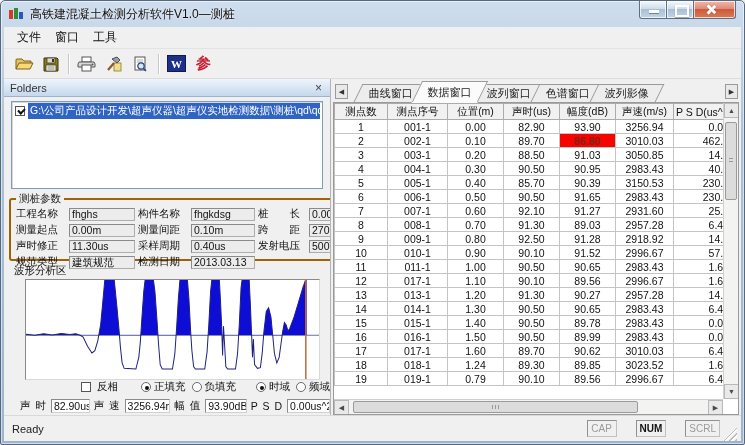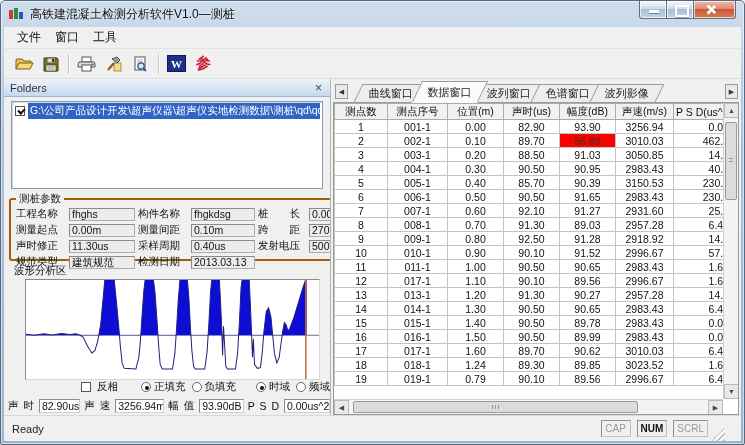--- a/index.html
+++ b/index.html
@@ -56,21 +56,21 @@
   .wave-label{font-size:10.5px;color:#111;margin:3px 0 1px 10px;flex:0 0 auto;}
   .wave-box{flex:0 0 auto;height:101px;margin:0 10px 0 21px;background:#fff;
     border:1px solid #8a8a8a;border-right-color:#d9d9d9;border-bottom-color:#d9d9d9;overflow:hidden;position:relative;}
   .wave-box svg{position:absolute;inset:0;width:100%;height:100%;}
   
   .wave-controls{flex:0 0 auto;height:17px;display:flex;align-items:flex-start;padding-left:76px;gap:6px;font-size:10.5px;color:#111;}
   .ctl{display:flex;align-items:center;gap:3px;white-space:nowrap;}
   .radio{width:10px;height:10px;border-radius:50%;border:1px solid #6b6b6b;background:#fff;position:relative;flex:0 0 auto;}
   .radio.on::after{content:"";position:absolute;left:2.5px;top:2.5px;width:4px;height:4px;border-radius:50%;background:#111;}
   .gap1{width:14px;} .gap2{width:10px;}
-  .readouts{flex:0 0 auto;height:17px;display:flex;align-items:center;padding-left:4px;gap:4px;font-size:10.5px;color:#111;}
+  .readouts{flex:0 0 auto;height:17px;display:flex;align-items:center;padding-left:16px;gap:4px;font-size:10.5px;color:#111;}
   .ro-label{white-space:nowrap;letter-spacing:1px;}
   .ro-value{background:#fff;border:1px solid #8a8a8a;border-right-color:#d0d0d0;border-bottom-color:#d0d0d0;height:14px;line-height:12px;font-size:10.5px;padding:0 2px;white-space:nowrap;overflow:hidden;}
   .clipped-strip{flex:0 0 auto;height:7px;overflow:hidden;font-size:9px;color:#555;padding-left:8px;text-decoration:line-through;}
   
   .right-panel{flex:1 1 auto;display:flex;flex-direction:column;overflow:hidden;background:#f0f0f0;padding:2px 2px 0 2px;}
   .tabstrip{height:22px;flex:0 0 auto;display:flex;align-items:flex-end;border-bottom:1px solid #9a9a9a;padding-left:2px;position:relative;}
   .tab-scroll{width:13px;height:15px;border:1px solid #9a9a9a;background:#e9e9e9;font-size:7px;color:#333;display:flex;align-items:center;justify-content:center;margin-bottom:3px;}
   .tab-scroll.right{margin-left:auto;margin-right:1px;}
   .tabs{display:flex;align-items:flex-end;margin-left:10px;}
   .tab{height:18px;padding:0 10px;margin-right:-7px;border:1px solid #9a9a9a;border-bottom:none;background:#ededed;
@@ -88,23 +88,23 @@
   .hscroll{position:absolute;left:0;right:15px;bottom:0;height:15px;background:#f3f3f1;border-top:1px solid #d0d0d0;display:flex;}
   .sb-btn{width:15px;height:15px;flex:0 0 auto;background:#e9e9e9;border:1px solid #b9b9b9;color:#4a4a4a;font-size:7px;display:flex;align-items:center;justify-content:center;}
   .sb-thumb-v{margin:4px 1px;height:78px;background:#dcdcdc;border:1px solid #9a9a9a;border-radius:2px;position:relative;}
   .sb-thumb-v::after{content:"";position:absolute;left:3px;right:3px;top:50%;height:6px;margin-top:-3px;
     background:repeating-linear-gradient(#9a9a9a 0 1px,transparent 1px 3px);}
   .sb-thumb-h{margin:1px 4px;width:285px;background:#dcdcdc;border:1px solid #9a9a9a;border-radius:2px;position:relative;}
   .sb-thumb-h::after{content:"";position:absolute;top:3px;bottom:3px;left:50%;width:8px;margin-left:-4px;
     background:repeating-linear-gradient(90deg,#9a9a9a 0 1px,transparent 1px 3px);}
   .sb-track{flex:1 1 auto;}
   
-  .statusbar{height:26px;flex:0 0 auto;border-top:1px solid #d9d9d9;display:flex;align-items:center;padding:0 16px 0 8px;background:#f0f0f0;}
+  .statusbar{height:26px;flex:0 0 auto;border-top:1px solid #d9d9d9;display:flex;align-items:center;padding:0 4px 0 8px;background:#f0f0f0;}
   .status-text{font-size:11px;color:#222;}
-  .indicators{margin-left:auto;display:flex;gap:6px;align-items:center;}
+  .indicators{margin-left:auto;display:flex;gap:19px;align-items:center;}
   .indicator{min-width:30px;height:17px;border:1px solid #c0c0c0;border-top-color:#909090;border-left-color:#909090;
     font-size:10px;display:flex;align-items:center;justify-content:center;padding:0 3px;background:#f0f0f0;}
   .indicator.off{color:#9a9a9a;} .indicator.on{color:#111;font-weight:bold;}
   .grip{width:14px;height:14px;margin-left:3px;align-self:flex-end;
     background:linear-gradient(135deg,transparent 0 50%,#bbb 50% 57%,#fff 57% 64%,transparent 64% 71%,#bbb 71% 78%,#fff 78% 85%,transparent 85% 92%,#bbb 92%);}
 </style>
 </head>
 <body>
 
 <div class="screen">

